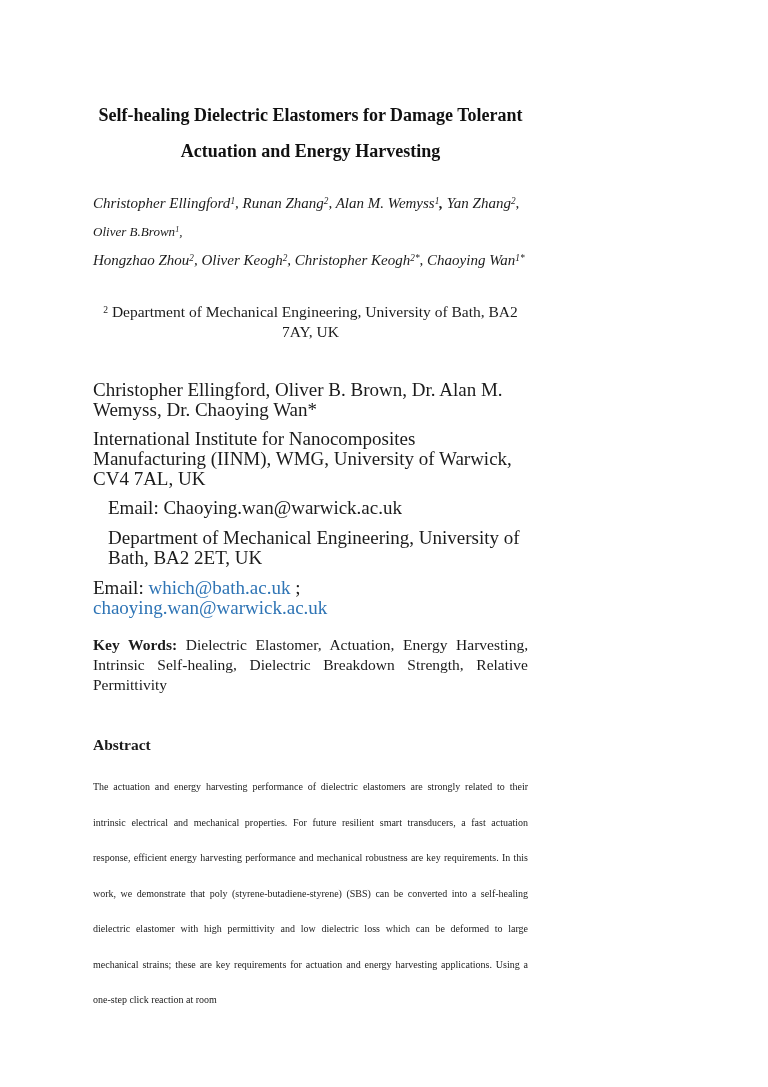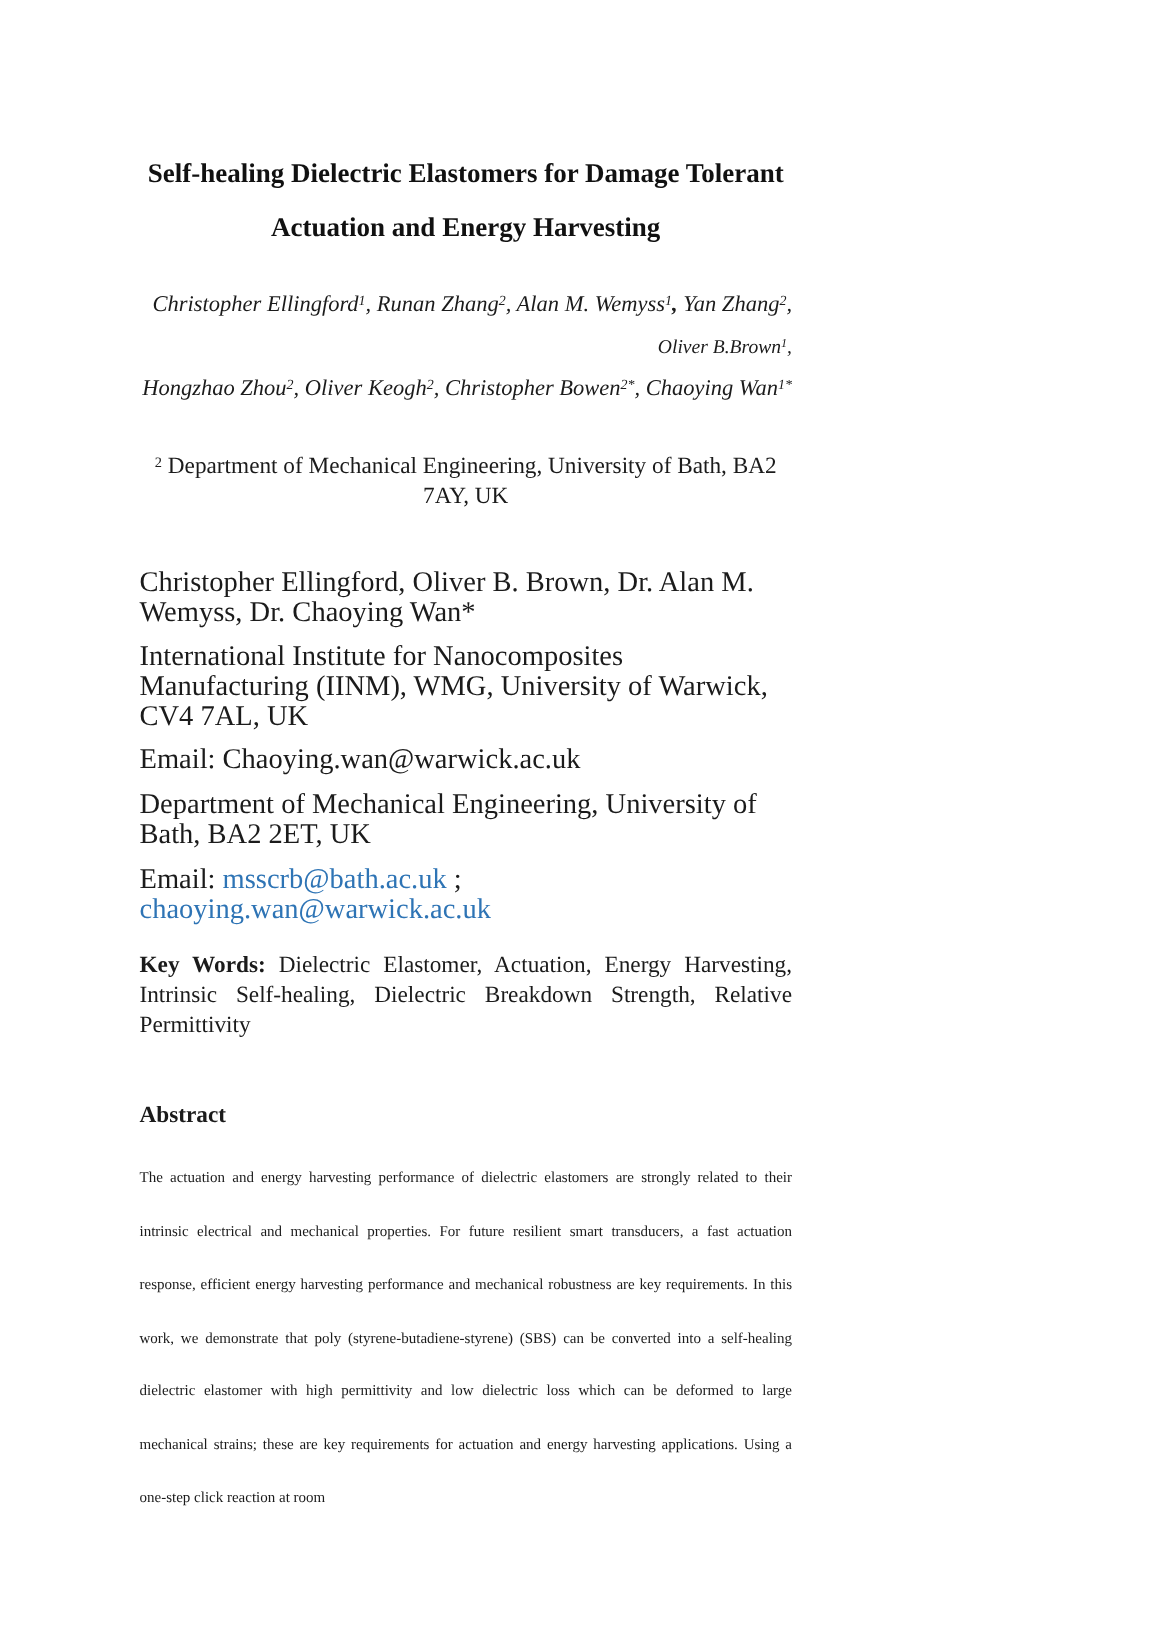--- a/index.html
+++ b/index.html
@@ -21,21 +21,21 @@
     text-align: center;
     font-weight: bold;
     font-size: 18px;
     line-height: 36px;
     color: #111111;
   }
   .title-line { display: block; }
 
   .authors {
     margin-top: 20px;
-    text-align: right;
+    text-align: left;
     font-style: italic;
     font-size: 15px;
     line-height: 28px;
   }
   .author-line { display: block; }
 
   sup {
     font-size: 0.62em;
     vertical-align: baseline;
     position: relative;
@@ -54,21 +54,21 @@
   }
   .affil { margin-bottom: 9px; }
 
   .correspondence {
     margin-top: 38px;
     font-size: 19px;
     line-height: 20px;
     text-align: left;
   }
   .corr-line { margin-bottom: 9px; }
-  .corr-line.gap-after { margin-bottom: 10px; }
+  .corr-line.gap-after { margin-bottom: 10px; margin-left: 15px; }
 
   .email-link { color: #2e74b5; text-decoration: none; cursor: pointer; }
 
   .keywords {
     margin-top: 17px;
     font-size: 15.5px;
     line-height: 20px;
     text-align: justify;
   }
   .keywords-label { font-weight: bold; }
@@ -93,33 +93,33 @@
 <div class="page">
   <div class="content">
 
     <h1 class="title">
       <span class="title-line">Self-healing Dielectric Elastomers for Damage Tolerant</span>
       <span class="title-line">Actuation and Energy Harvesting</span>
     </h1>
 
     <div class="authors">
       <span class="author-line"><span>Christopher Ellingford</span><sup>1</sup><span>, Runan Zhang</span><sup>2</sup><span>, Alan M. Wemyss</span><sup>1</sup><span class="seg-bold">,</span><span> Yan Zhang</span><sup>2</sup><span>, </span><span class="seg-small">Oliver B.Brown</span><sup class="seg-small">1</sup><span class="seg-small">,</span></span>
-      <span class="author-line"><span>Hongzhao Zhou</span><sup>2</sup><span>, Oliver Keogh</span><sup>2</sup><span>, Christopher Bowen</span><sup>2*</sup><span>, Chaoying Wan</span><sup>1*</sup></span>
+      <span class="author-line"><span>Hongzhao Zhou</span><sup>2</sup><span>, Oliver Keogh</span><sup>2</sup><span>, Christopher Keogh</span><sup>2*</sup><span>, Chaoying Wan</span><sup>1*</sup></span>
     </div>
 
     <div class="affiliations">
       <p class="affil"><sup>2</sup><span> Department of Mechanical Engineering, University of Bath, BA2 7AY, UK</span></p>
     </div>
 
     <div class="correspondence">
       <p class="corr-line">Christopher Ellingford, Oliver B. Brown, Dr. Alan M. Wemyss, Dr. Chaoying Wan*</p>
       <p class="corr-line">International Institute for Nanocomposites Manufacturing (IINM), WMG, University of Warwick, CV4 7AL, UK</p>
       <p class="corr-line gap-after"><span>Email: </span><span>Chaoying.wan@warwick.ac.uk</span></p>
       <p class="corr-line gap-after">Department of Mechanical Engineering, University of Bath, BA2 2ET, UK</p>
-      <p class="corr-line"><span>Email: </span><a class="email-link" href="#">msscrb@bath.ac.uk</a><span> ; </span><a class="email-link" href="#">chaoying.wan@warwick.ac.uk</a></p>
+      <p class="corr-line"><span>Email: </span><a class="email-link" href="#">which@bath.ac.uk</a><span> ; </span><a class="email-link" href="#">chaoying.wan@warwick.ac.uk</a></p>
     </div>
 
     <p class="keywords"><span class="keywords-label">Key Words:</span><span> Dielectric Elastomer, Actuation, Energy Harvesting, Intrinsic Self-healing, Dielectric Breakdown Strength, Relative Permittivity</span></p>
 
     <h2 class="abstract-heading">Abstract</h2>
 
     <p class="abstract-para">The actuation and energy harvesting performance of dielectric elastomers are strongly related to their intrinsic electrical and mechanical properties. For future resilient smart transducers, a fast actuation response, efficient energy harvesting performance and mechanical robustness are key requirements. In this work, we demonstrate that poly (styrene-butadiene-styrene) (SBS) can be converted into a self-healing dielectric elastomer with high permittivity and low dielectric loss which can be deformed to large mechanical strains; these are key requirements for actuation and energy harvesting applications. Using a one-step click reaction at room</p>
 
   </div>
 </div>

